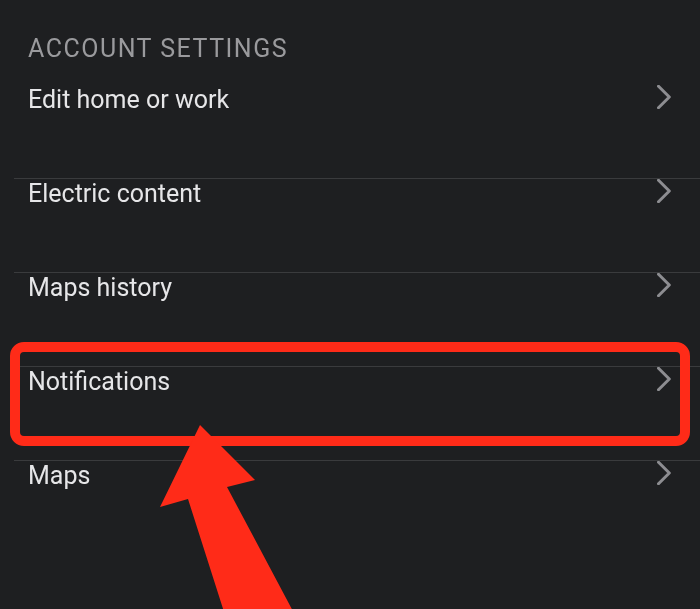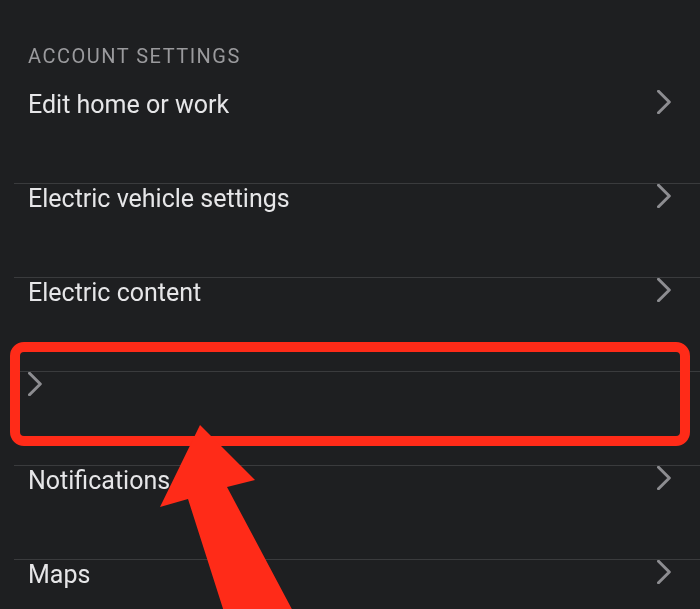--- a/index.html
+++ b/index.html
@@ -4,24 +4,24 @@
 <style>
   * { box-sizing: border-box; margin: 0; padding: 0; }
   html, body { width: 700px; height: 609px; overflow: hidden; }
   body {
     background: #1e1f21;
     font-family: -apple-system, BlinkMacSystemFont, "Segoe UI", Roboto, Helvetica, Arial, sans-serif;
     position: relative;
   }
   .section-header {
     color: #9a9a9d;
-    font-size: 20px;
+    font-size: 25px;
     letter-spacing: 1.5px;
     font-weight: 400;
-    padding: 44px 0 0 28px;
+    padding: 34px 0 0 28px;
   }
   .list {
     padding: 0 0 0 0;
     margin-top: 22px;
   }
   .row {
     display: flex;
     align-items: flex-start;
     justify-content: space-between;
     height: 94px;
@@ -87,41 +87,33 @@
   <div class="row">
     <span class="row-label">Edit home or work</span>
     <span class="chevron">
       <svg width="15" height="24" viewBox="0 0 12 20">
           <path d="M1 1 L10 10 L1 19" stroke="currentColor" stroke-width="2.5" fill="none" stroke-linecap="round" stroke-linejoin="round"></path>
         </svg>
     </span>
     <div class="row-divider"></div>
   </div>
 
-  <div class="row">
-    <span class="row-label">Electric vehicle settings</span>
-    <span class="chevron">
-      <svg width="15" height="24" viewBox="0 0 12 20">
-          <path d="M1 1 L10 10 L1 19" stroke="currentColor" stroke-width="2.5" fill="none" stroke-linecap="round" stroke-linejoin="round"></path>
-        </svg>
-    </span>
-    <div class="row-divider"></div>
-  </div>
 
   <div class="row">
     <span class="row-label">Electric content</span>
     <span class="chevron">
       <svg width="15" height="24" viewBox="0 0 12 20">
           <path d="M1 1 L10 10 L1 19" stroke="currentColor" stroke-width="2.5" fill="none" stroke-linecap="round" stroke-linejoin="round"></path>
         </svg>
     </span>
     <div class="row-divider"></div>
   </div>
 
   <div class="row">
+    <span class="row-label">Maps history</span>
     <span class="chevron">
       <svg width="15" height="24" viewBox="0 0 12 20">
           <path d="M1 1 L10 10 L1 19" stroke="currentColor" stroke-width="2.5" fill="none" stroke-linecap="round" stroke-linejoin="round"></path>
         </svg>
     </span>
     <div class="row-divider"></div>
   </div>
 
   <div class="row">
     <span class="row-label">Notifications</span>

